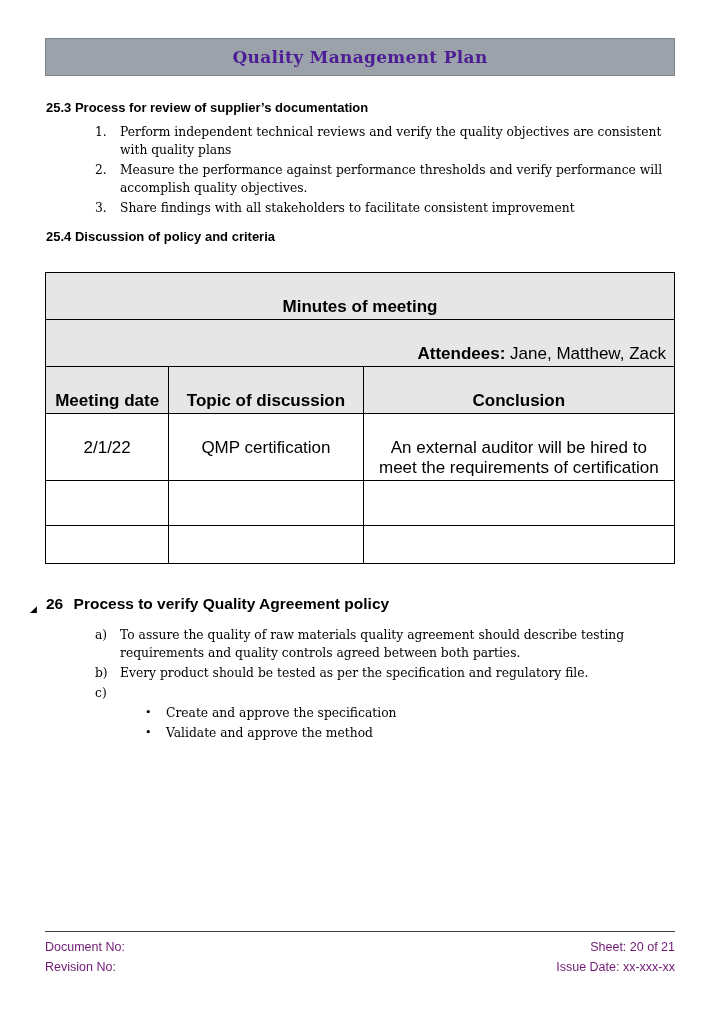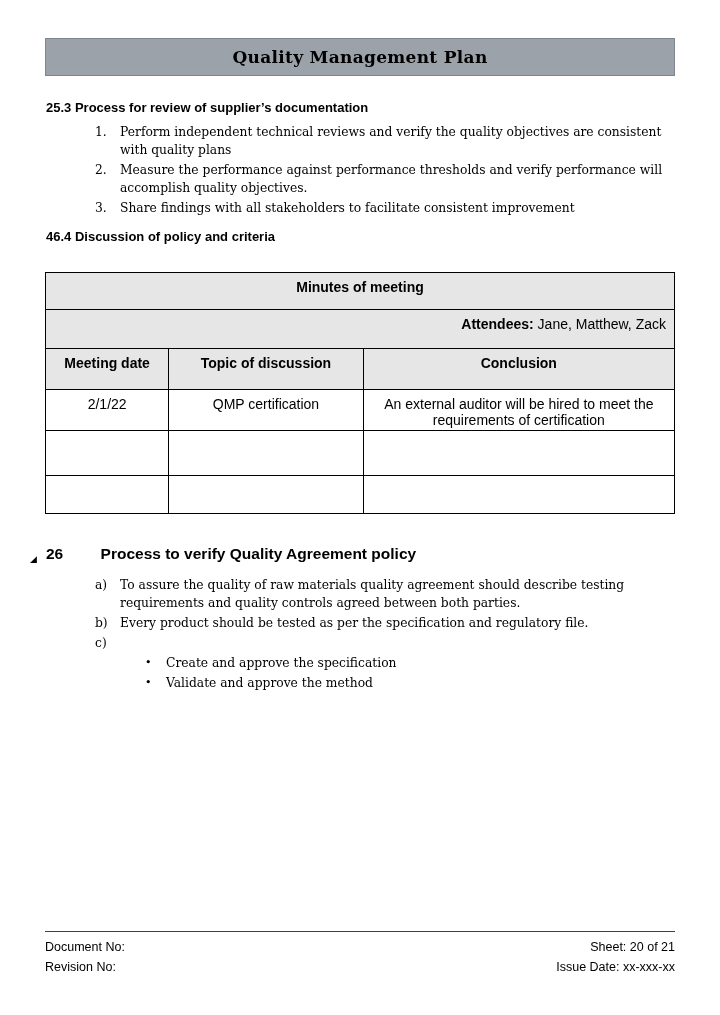--- a/index.html
+++ b/index.html
@@ -18,21 +18,21 @@
     height:38px;
     background:#9CA2AA;
     border:1px solid #7E858D;
     display:flex; align-items:center; justify-content:center;
     margin-bottom:24px;
   }
   .banner-title {
     font-family:"DejaVu Serif", serif;
     font-weight:bold;
     font-size:17px;
-    color:#000000;
+    color:#4c1d95;
     letter-spacing:0.3px;
   }
   
   .h-sans {
     font-weight:bold;
     font-size:13px;
     line-height:15px;
   }
   .h253 { margin:0 0 8px 1px; }
   .h254 { margin:12px 0 28px 1px; }
@@ -48,23 +48,23 @@
   .bullet-li { display:flex; padding-left:100px; margin-bottom:2px; }
   .bullet-li .bmark { flex:none; width:21px; font-size:11px; }
   
   table.minutes {
     width:100%;
     border-collapse:collapse;
     table-layout:fixed;
   }
   table.minutes th, table.minutes td {
     border:1px solid #000;
-    font-size:14px;
+    font-size:17px;
     vertical-align:top;
-    padding:6px 8px 2px 8px;
+    padding:24px 8px 2px 8px;
   }
   .shade { background:#E7E6E6; }
   .tc { text-align:center; }
   .tl { text-align:right; }
   tr.r1 { height:37px; }
   tr.r2 { height:39px; }
   tr.r3 { height:41px; }
   tr.r4 { height:32px; }
   tr.r5 { height:45px; }
   tr.r6 { height:38px; }
@@ -81,30 +81,30 @@
     line-height:20px;
   }
   .collapse-tri {
     position:absolute;
     left:-16px; top:5px;
     font-size:9px;
     font-family:"DejaVu Sans", sans-serif;
     color:#000;
     cursor:pointer;
   }
-  .h26 .num { margin-right:33px; }
+  .h26 .num { margin-right:6px; }
   
   .footer {
     position:absolute;
     left:45px; right:45px; top:931px;
     border-top:1px solid #3f3f3f;
     padding-top:5px;
     display:flex;
     justify-content:space-between;
-    color:#000000;
+    color:#701a75;
     font-size:12.5px;
     line-height:20px;
   }
   .footer .right { text-align:right; }
 </style>
 </head>
 <body>
 
 <div class="page">
 
@@ -122,21 +122,21 @@
     <div class="li">
       <span class="marker">2.</span>
       <span class="txt">Measure the performance against performance thresholds and verify performance will accomplish quality objectives.</span>
     </div>
     <div class="li">
       <span class="marker">3.</span>
       <span class="txt">Share findings with all stakeholders to facilitate consistent improvement</span>
     </div>
   </div>
 
-  <div class="h-sans h254">46.4 Discussion of policy and criteria</div>
+  <div class="h-sans h254">25.4 Discussion of policy and criteria</div>
 
   <table class="minutes">
     <colgroup>
         <col class="c1">
         <col class="c2">
         <col class="c3">
       </colgroup>
     <tbody>
         <tr class="r1">
       <th colspan="3" class="shade tc">Minutes of meeting</th>

